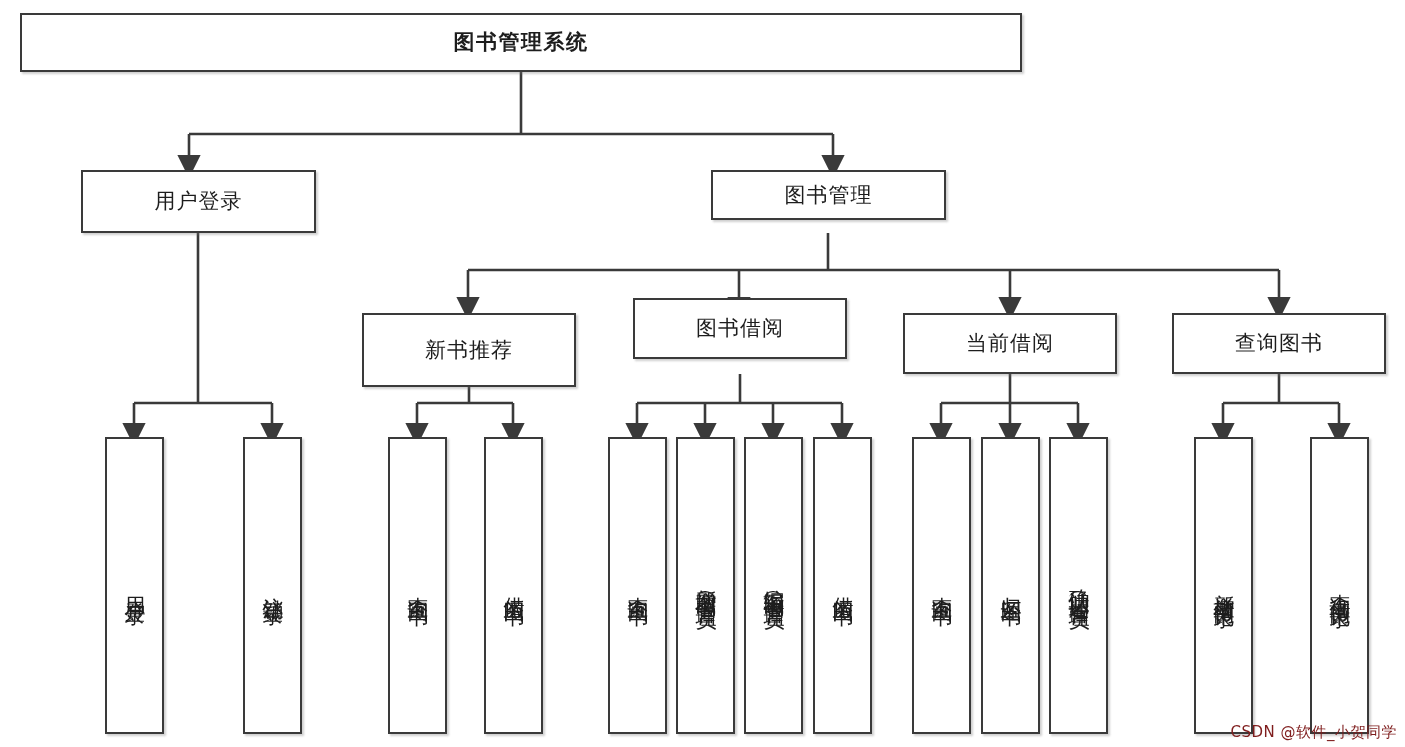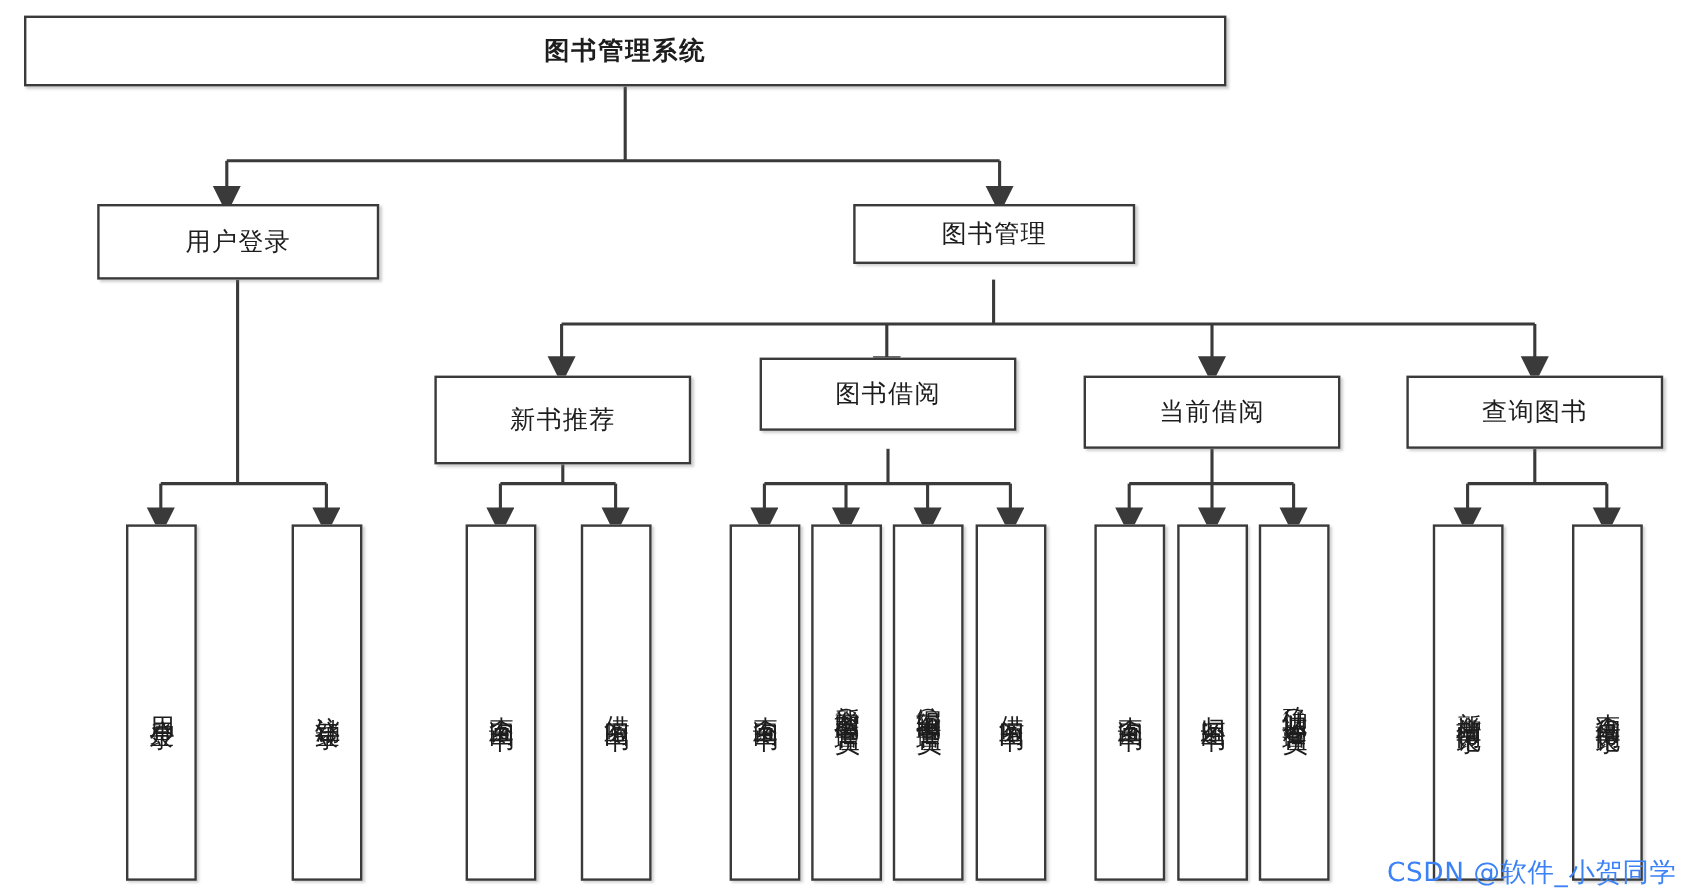--- a/index.html
+++ b/index.html
@@ -67,22 +67,22 @@
     white-space: nowrap;
     max-height: 276px;
   }
   .node.vert.tallpad .label {
     max-height: 290px;
   }
   #watermark {
     position: absolute;
     right: 8px;
     bottom: 5px;
-    font-size: 22px;
-    color: #3b82f6;
+    font-size: 15px;
+    color: #7f1d1d;
     letter-spacing: 0.5px;
     z-index: 5;
     white-space: nowrap;
   }
 </style>
 </head>
 <body>
 
 <div id="diagram">
 

